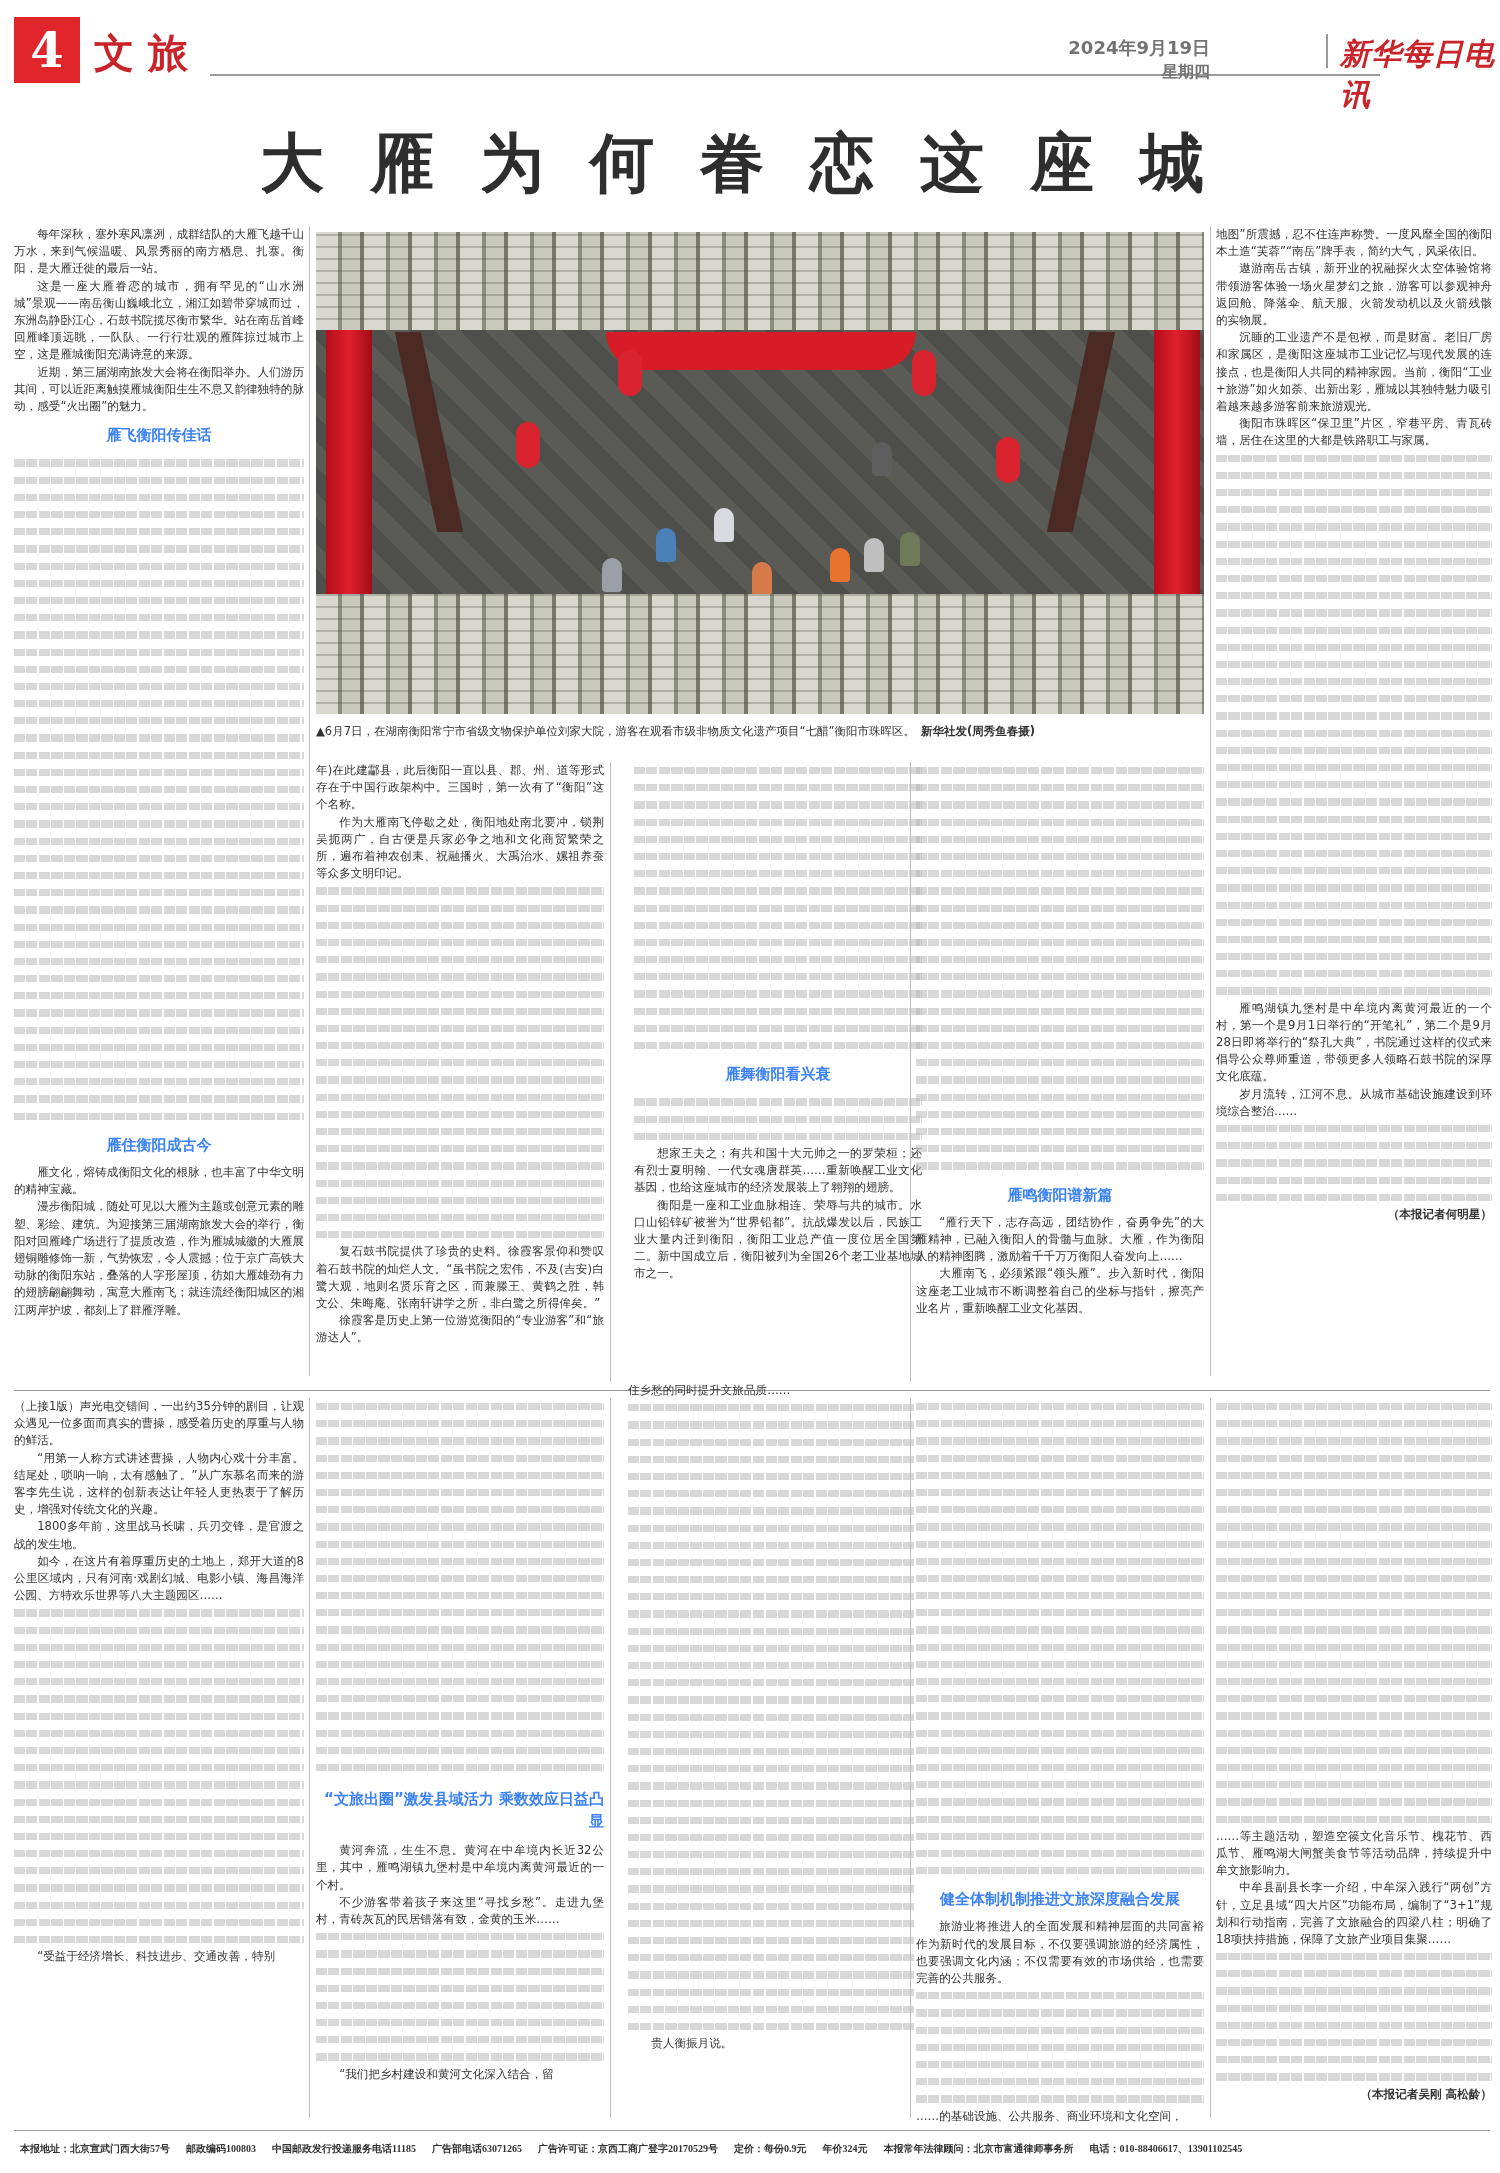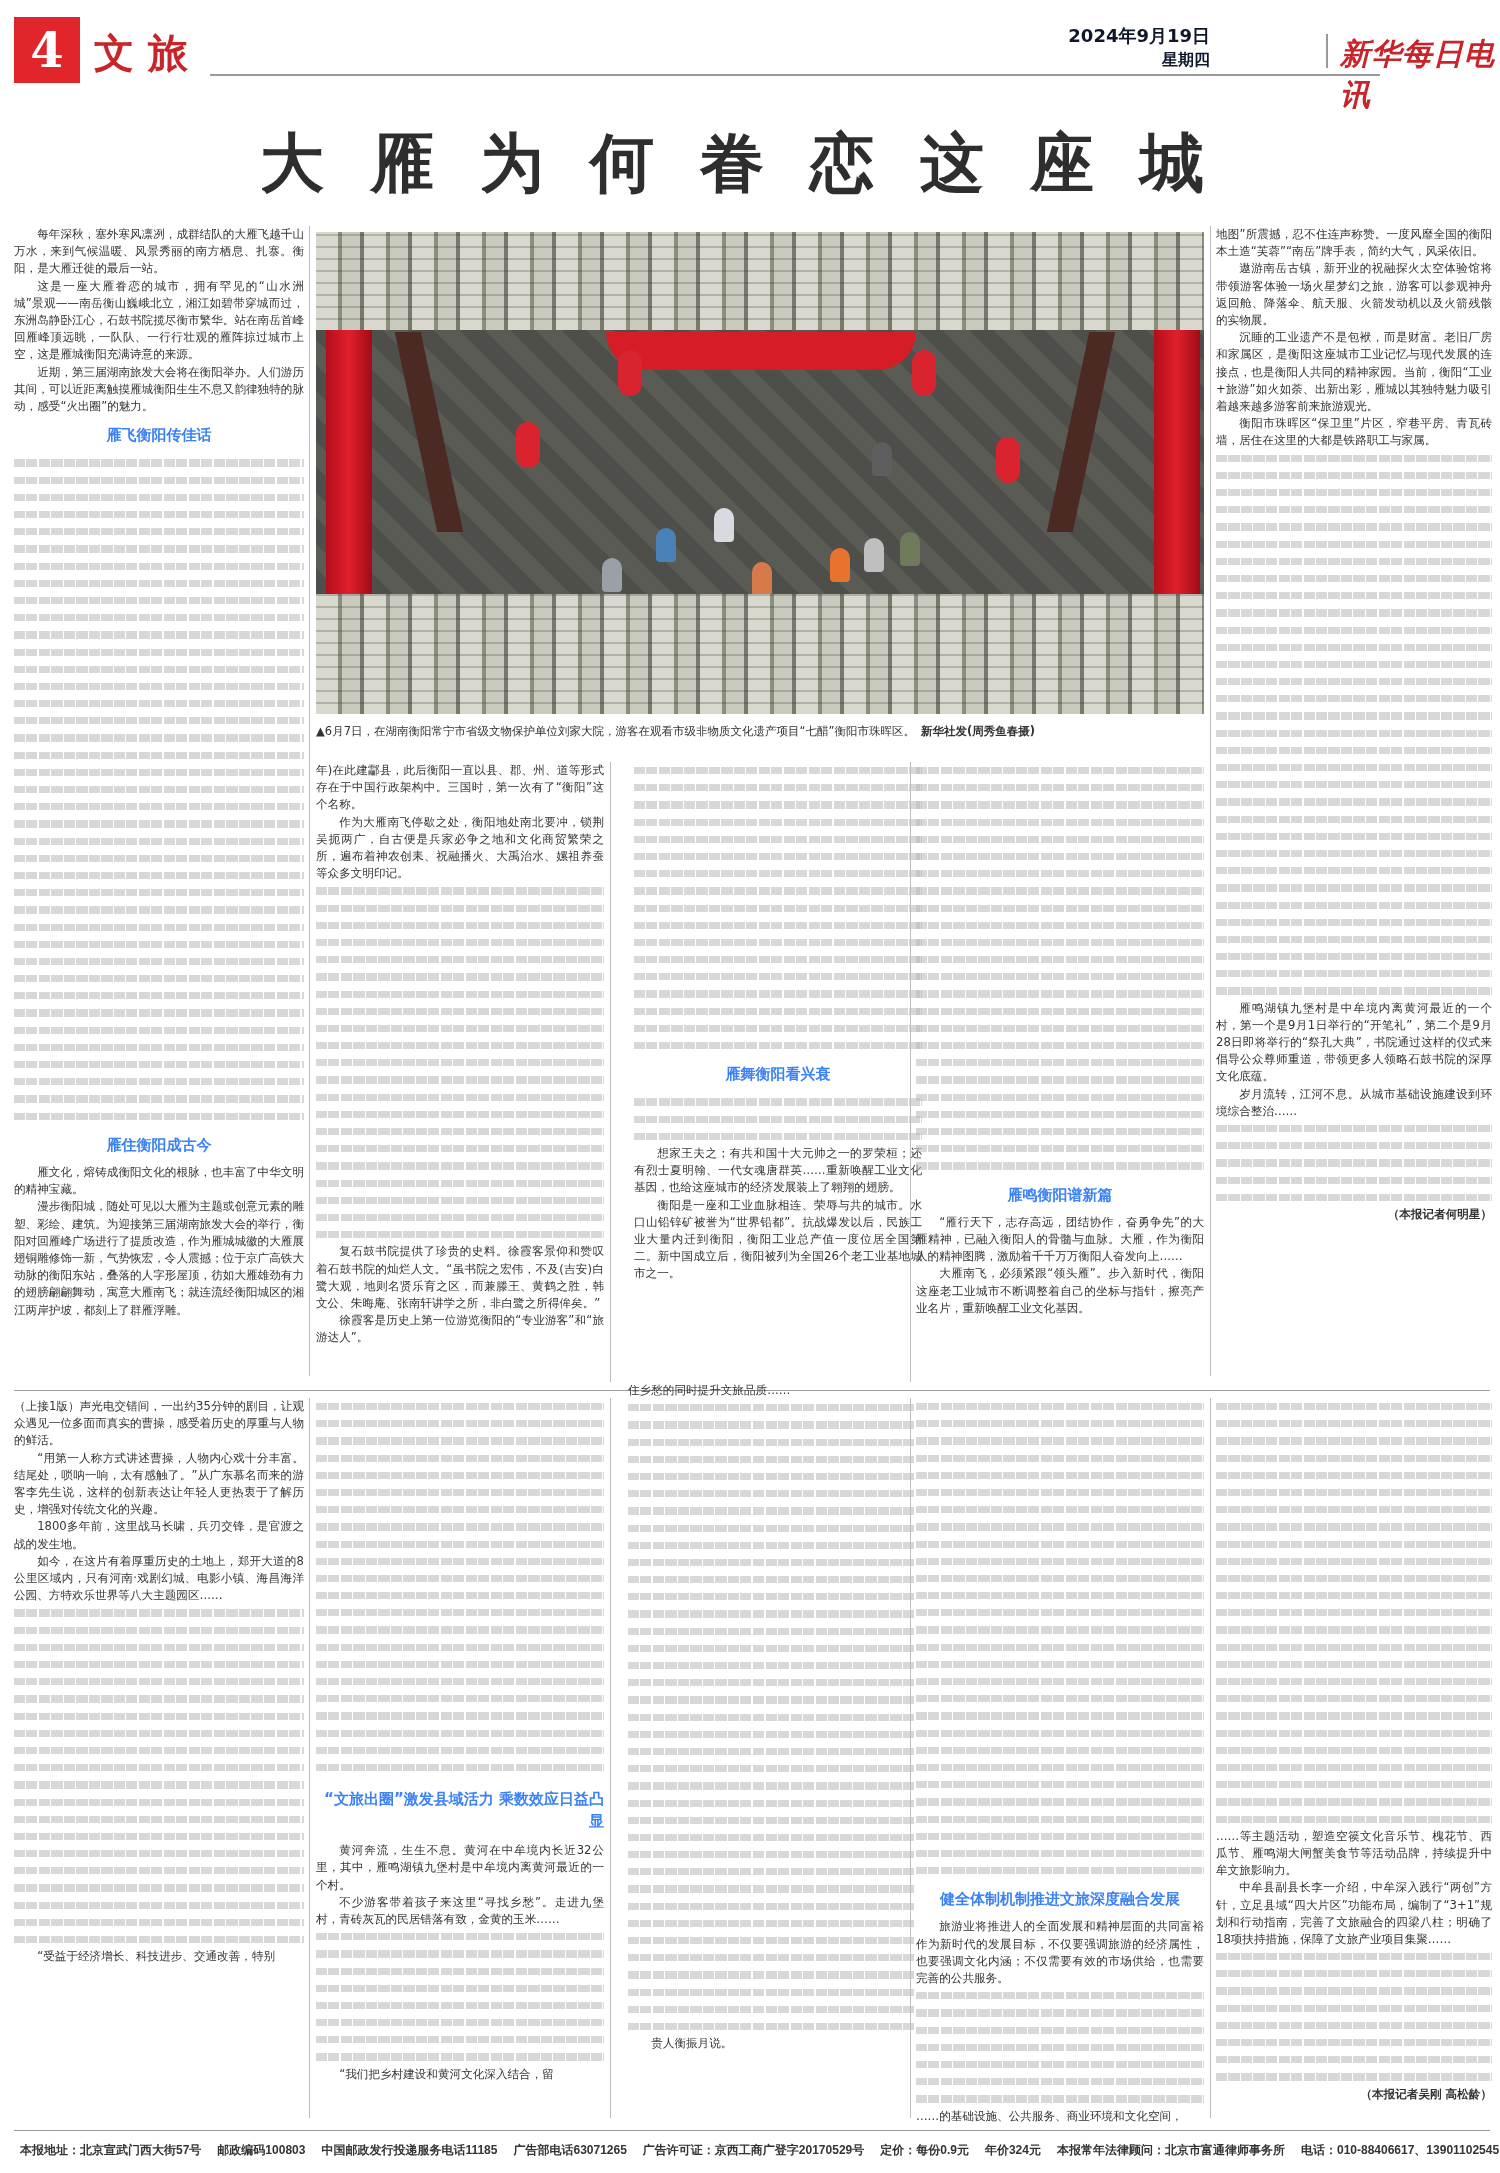--- a/index.html
+++ b/index.html
@@ -2,21 +2,21 @@
 <html><head>
 <meta charset="utf-8">
 <style>
   * { box-sizing: border-box; margin: 0; padding: 0; }
   html, body { width: 1500px; height: 2173px; background: #fff; overflow: hidden; }
   body { font-family: "DejaVu Serif", "Liberation Serif", serif; color: #2b2b2b; position: relative; }
   .masthead { position: absolute; left: 0; top: 0; width: 1500px; height: 80px; }
   .page-num { position: absolute; left: 14px; top: 17px; width: 66px; height: 66px; background: #e0262b; color: #fff; font-size: 48px; font-weight: bold; text-align: center; line-height: 66px; font-family: "DejaVu Serif", serif; }
   .section-name { position: absolute; left: 94px; top: 26px; font-size: 40px; font-weight: bold; color: #c8242a; letter-spacing: 14px; font-family: "DejaVu Serif", serif; }
   .mast-rule { position: absolute; left: 210px; right: 120px; top: 74px; height: 2px; background: #9a9a9a; }
-  .date-block { position: absolute; right: 290px; top: 24px; text-align: right; font-family: "DejaVu Sans", sans-serif; color: #0f172a; }
+  .date-block { position: absolute; right: 290px; top: 36px; text-align: right; font-family: "DejaVu Sans", sans-serif; color: #737373; }
   .date-line { font-size: 18px; font-weight: bold; }
   .weekday { font-size: 16px; font-weight: bold; margin-top: 2px; }
   .mast-divider { position: absolute; left: 1326px; top: 34px; width: 2px; height: 34px; background: #999; }
   .paper-name { position: absolute; left: 1340px; top: 34px; font-size: 30px; font-weight: bold; color: #c8242a; font-family: "DejaVu Serif", serif; letter-spacing: 1px; font-style: italic; }
 
   .headline { position: absolute; left: 230px; top: 120px; width: 1050px; text-align: center; font-size: 64px; font-weight: bold; color: #2e2e2e; letter-spacing: 46px; font-family: "DejaVu Serif", serif; }
 
   .photo { position: absolute; left: 316px; top: 232px; width: 888px; height: 482px; overflow: hidden; background: #6b6b66; }
   .roof { position: absolute; left: 0; width: 100%; background: repeating-linear-gradient(90deg, #d8d8cf 0 22px, #8a8f7d 22px 26px, #c9c9bd 26px 44px, #777a6a 44px 48px); }
   .roof.top { top: 0; height: 98px; }
@@ -42,21 +42,21 @@
 
   .col { position: absolute; font-size: 11.6px; line-height: 17.2px; text-align: justify; color: #333; font-family: "DejaVu Sans", sans-serif; }
   .col p { text-indent: 2em; margin-bottom: 0; }
   .col .subhead { text-indent: 0; text-align: center; font-weight: bold; font-size: 15px; margin: 12px 0 10px; color: #3b82f6; }
   .col .subhead.left { text-align: right; line-height: 22px; }
   .col .byline { text-align: right; text-indent: 0; font-weight: bold; }
   .filler { display: block; height: 17.2px; background: repeating-linear-gradient(90deg, #b9b9b9 0 11px, transparent 11px 12.5px); background-clip: content-box; padding: 5px 0 5px 0; opacity: 0.55; margin-bottom: 0; }
   .vrule { position: absolute; width: 1px; background: #bdbdbd; }
   .hrule { position: absolute; height: 1px; background: #9a9a9a; }
 
-  .footer { position: absolute; left: 20px; top: 2142px; width: 1460px; font-size: 12px; font-weight: bold; color: #333; font-family: Liberation Sans, sans-serif; white-space: nowrap; display: flex; gap: 16px; text-align: center; }
+  .footer { position: absolute; left: 20px; top: 2142px; width: 1460px; font-size: 10px; font-weight: bold; color: #333; font-family: Liberation Serif, serif; white-space: nowrap; display: flex; gap: 16px; text-align: center; }
 </style>
 </head>
 <body>
 
 <div class="masthead">
   <div class="page-num">4</div>
   <div class="section-name">文旅</div>
   <div class="mast-rule"></div>
   <div class="date-block">
     <div class="date-line">2024年9月19日</div>

